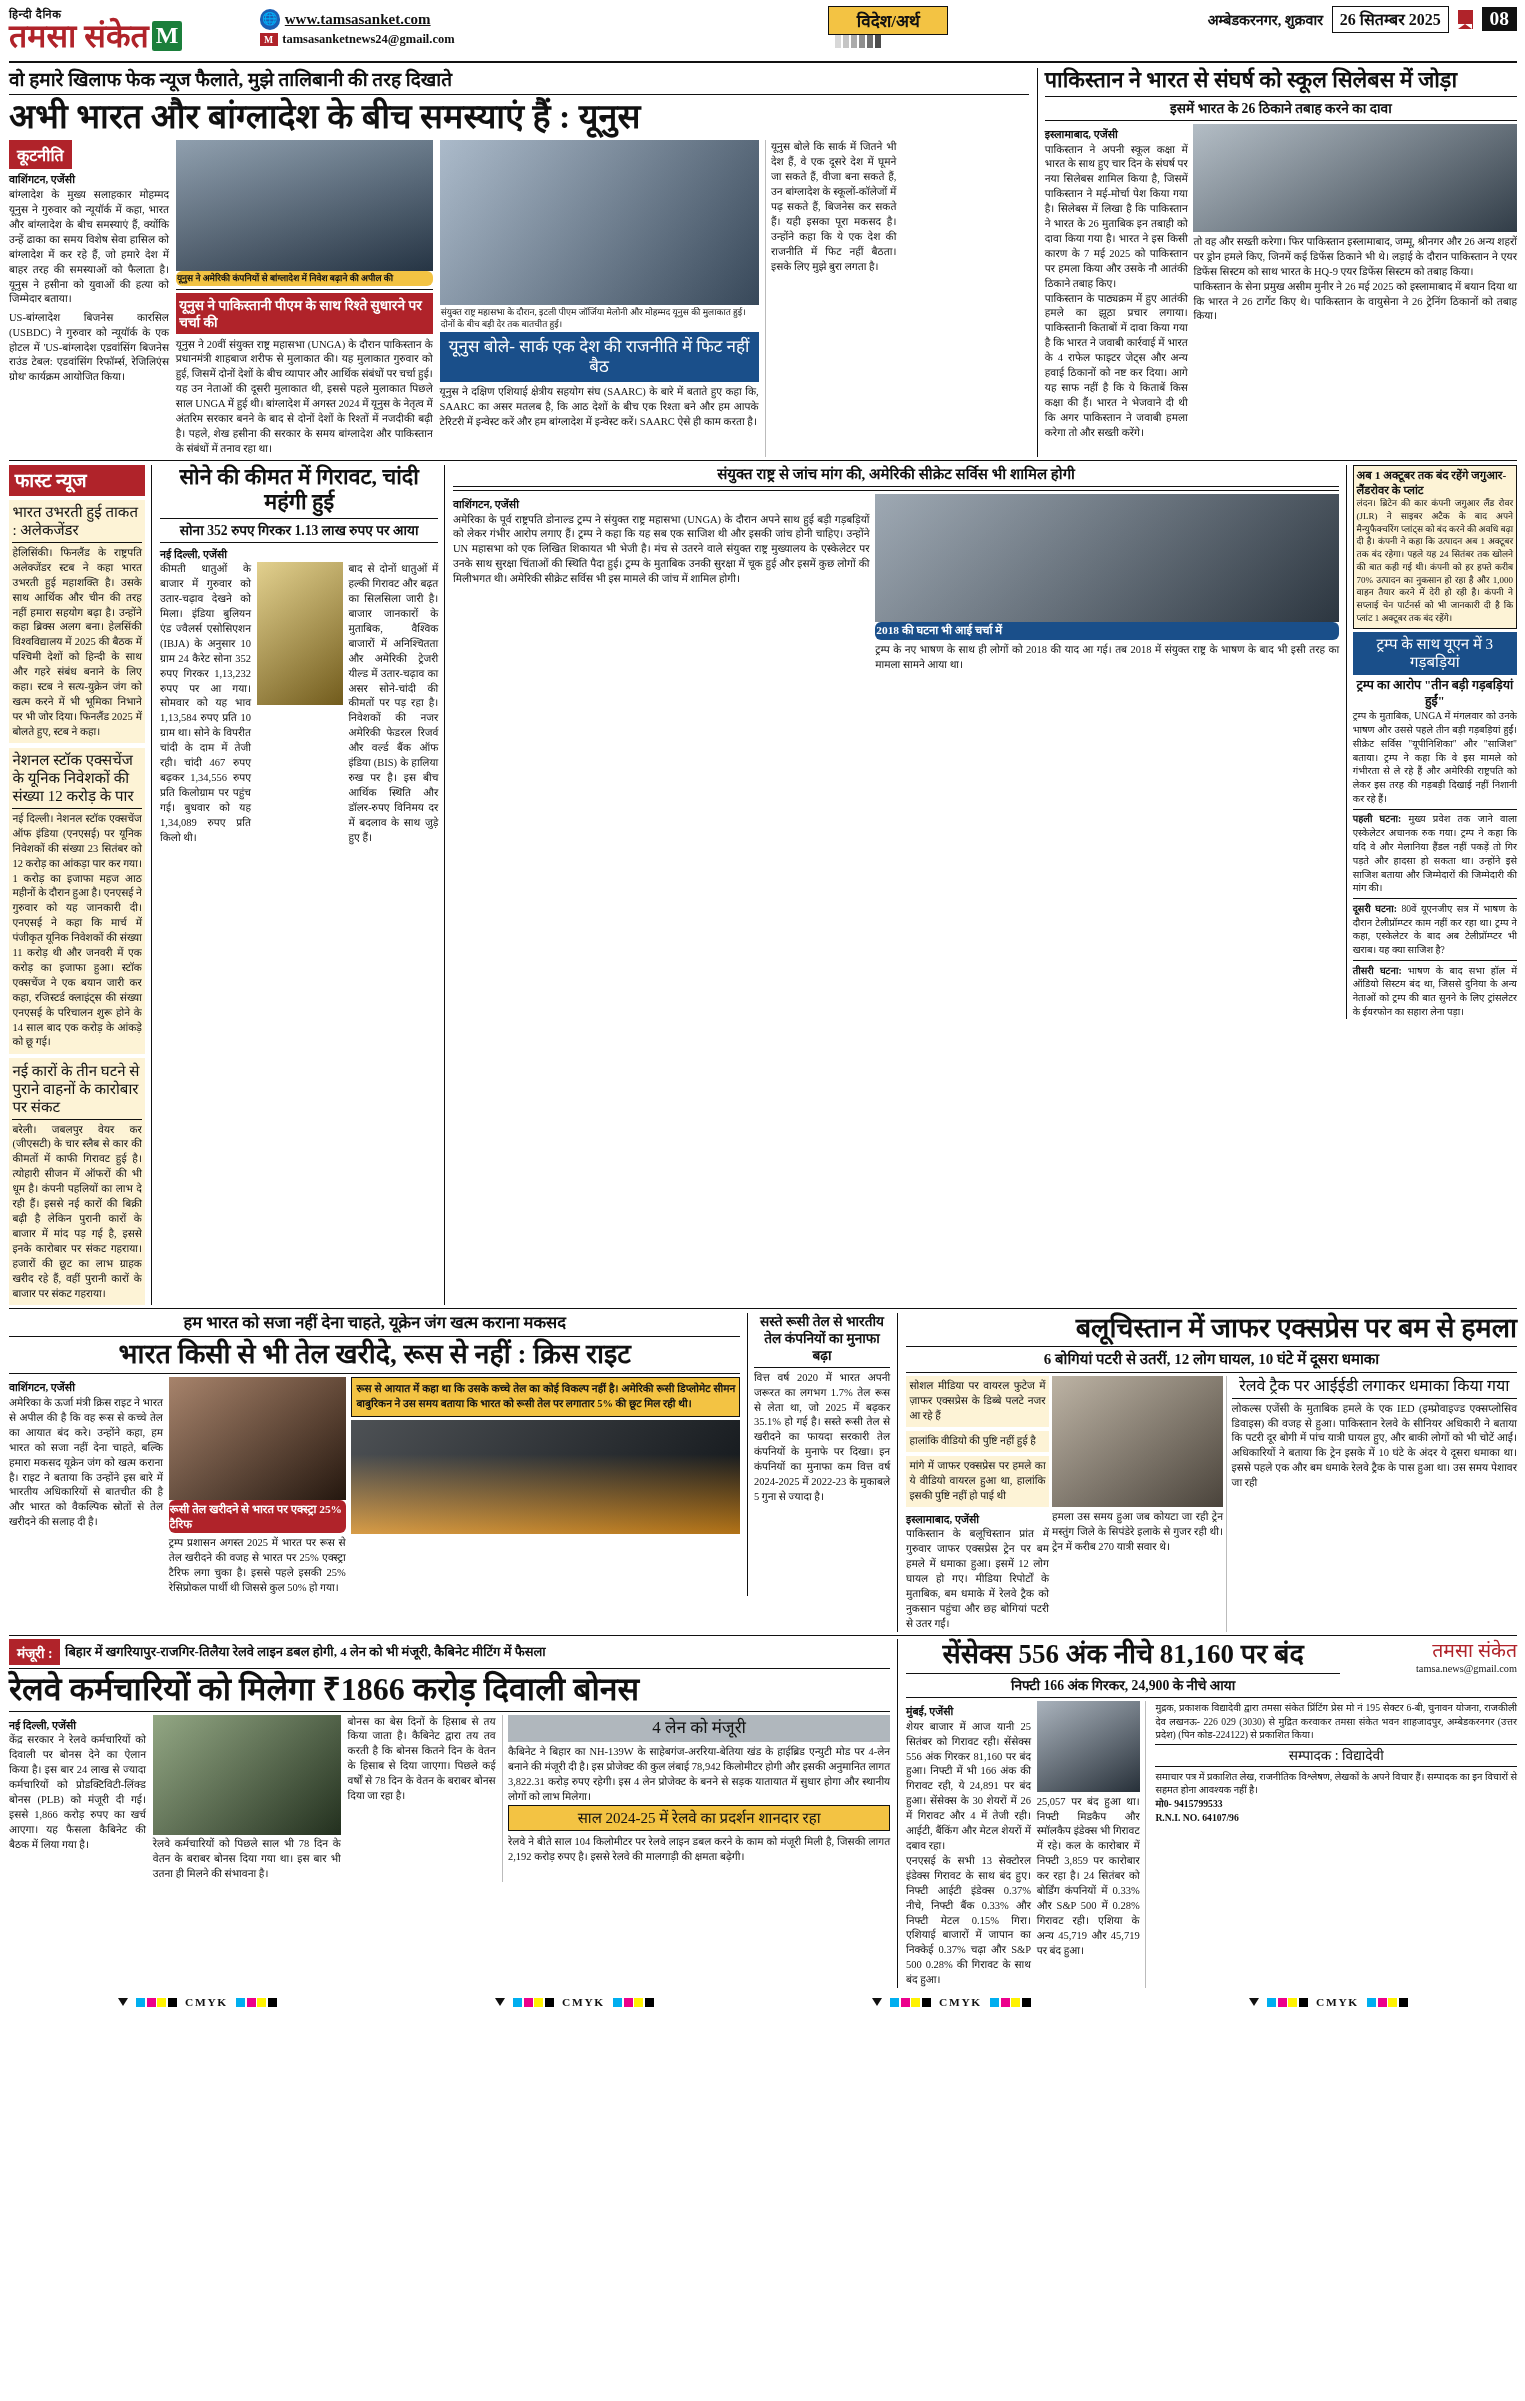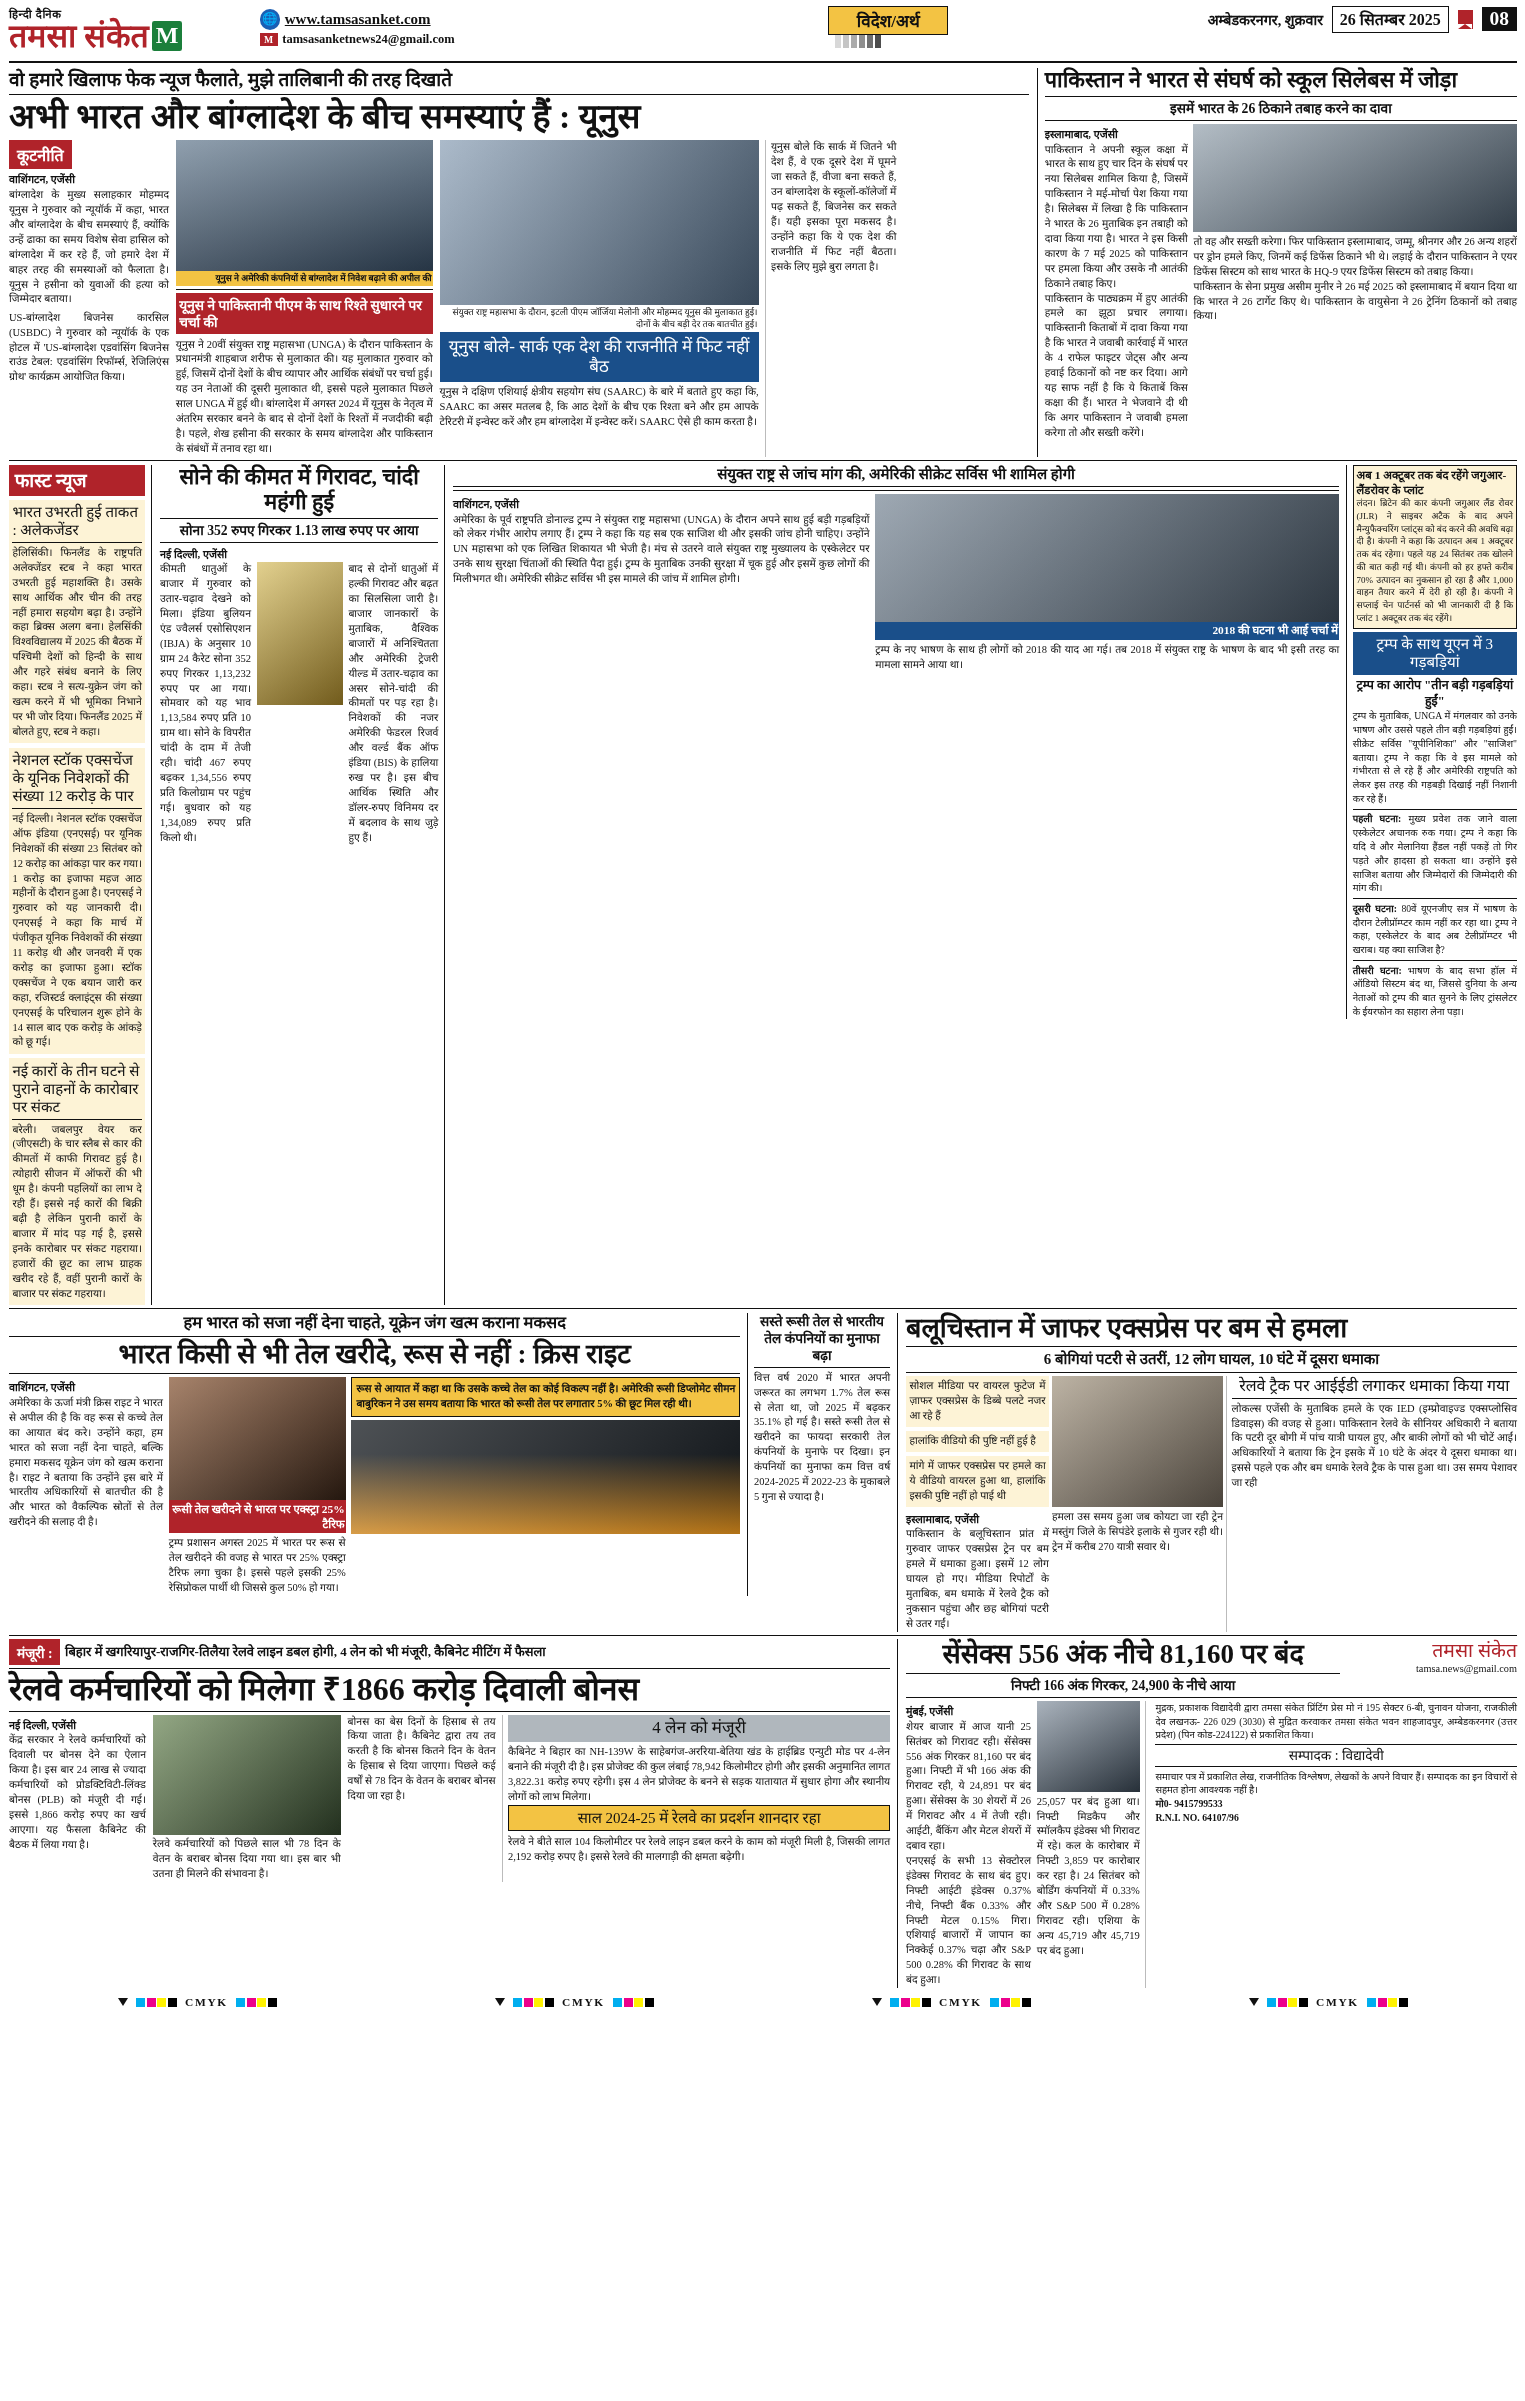--- a/index.html
+++ b/index.html
@@ -41,21 +41,21 @@
   .rule-thin { border-top:0.6px solid #111; margin:2.9px 0; }
   h1,h2,h3,h4 { margin:0; font-weight:bold; font-family:"Liberation Serif", serif; }
   .hl-xxl { font-size:34px; line-height:1.12; }
   .hl-xl { font-size:27px; line-height:1.14; }
   .hl-l { font-size:21.7px; line-height:1.16; }
   .hl-m { font-size:17px; line-height:1.2; }
   .kicker { font-size:15.4px; line-height:1.22; font-weight:bold; }
   .sub { font-size:13.7px; line-height:1.25; font-weight:bold; }
   .byline { font-size:10.8px; font-weight:bold; margin:2.3px 0 1.7px; }
   .body { font-size:10.5px; line-height:1.42; text-align:justify; }
-  .cap { font-size:9px; line-height:1.3; text-align:right; padding:1.7px 1.1px; }
+  .cap { font-size:9px; line-height:1.3; text-align:left; padding:1.7px 1.1px;border-radius:6px; }
   .redband { background:#b0232a; color:#fff; font-weight:bold; font-size:19px; padding:2.9px 5.7px; }
   .tagbox { background:#b0232a; color:#fff; font-weight:bold; font-size:16px; padding:3.4px 8px; display:inline-block; }
   .imgph { background:#cfd4d8; position:relative; overflow:hidden; }
   .imgph:after{content:"";position:absolute;inset:0;background:
      linear-gradient(135deg, rgba(255,255,255,.25), rgba(0,0,0,.18));}
 
   
   .band { display:flex; gap:8px; }
 
   
@@ -287,21 +287,21 @@
         </div>
         <div style="width:143px;border-left:1.1px solid #111;padding-left:5.7px">
           <div class="sub" style="text-align:center;font-size:13.7px">सस्ते रूसी तेल से भारतीय तेल कंपनियों का मुनाफा बढ़ा</div>
           <div class="rule-thin"></div>
           <div class="body">वित्त वर्ष 2020 में भारत अपनी जरूरत का लगभग 1.7% तेल रूस से लेता था, जो 2025 में बढ़कर 35.1% हो गई है। सस्ते रूसी तेल से खरीदने का फायदा सरकारी तेल कंपनियों के मुनाफे पर दिखा। इन कंपनियों का मुनाफा कम वित्त वर्ष 2024-2025 में 2022-23 के मुकाबले 5 गुना से ज्यादा है।</div>
         </div>
       </div>
     </div>
 
     <div style="flex:1">
-      <h2 class="hl-xl" style="text-align:left">बलूचिस्तान में जाफर एक्सप्रेस पर बम से हमला</h2>
+      <h2 class="hl-xl" style="text-align:right">बलूचिस्तान में जाफर एक्सप्रेस पर बम से हमला</h2>
       <div class="rule-thin"></div>
       <div class="sub" style="text-align:center;font-size:15px">6 बोगियां पटरी से उतरीं, 12 लोग घायल, 10 घंटे में दूसरा धमाका</div>
       <div class="rule-thin"></div>
       <div style="display:flex;gap:3px">
         <div style="width:143px">
           <div class="body" style="background:#fdf3d6;padding:3.4px;margin-bottom:3.4px">सोशल मीडिया पर वायरल फुटेज में ज़ाफर एक्सप्रेस के डिब्बे पलटे नजर आ रहे हैं</div>
           <div class="body" style="background:#fdf3d6;padding:3.4px;margin-bottom:3.4px">हालांकि वीडियो की पुष्टि नहीं हुई है</div>
           <div class="body" style="background:#fdf3d6;padding:3.4px">मांगे में जाफर एक्सप्रेस पर हमले का ये वीडियो वायरल हुआ था, हालांकि इसकी पुष्टि नहीं हो पाई थी</div>
           <div class="byline" style="margin-top:3.4px">इस्लामाबाद, एजेंसी</div>
           <div class="body">पाकिस्तान के बलूचिस्तान प्रांत में गुरुवार जाफर एक्सप्रेस ट्रेन पर बम हमले में धमाका हुआ। इसमें 12 लोग घायल हो गए। मीडिया रिपोर्टों के मुताबिक, बम धमाके में रेलवे ट्रैक को नुकसान पहुंचा और छह बोगियां पटरी से उतर गईं।</div>

